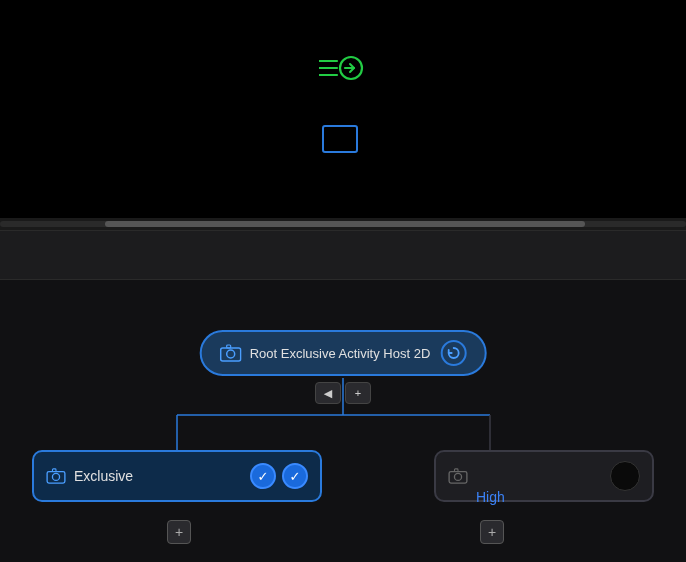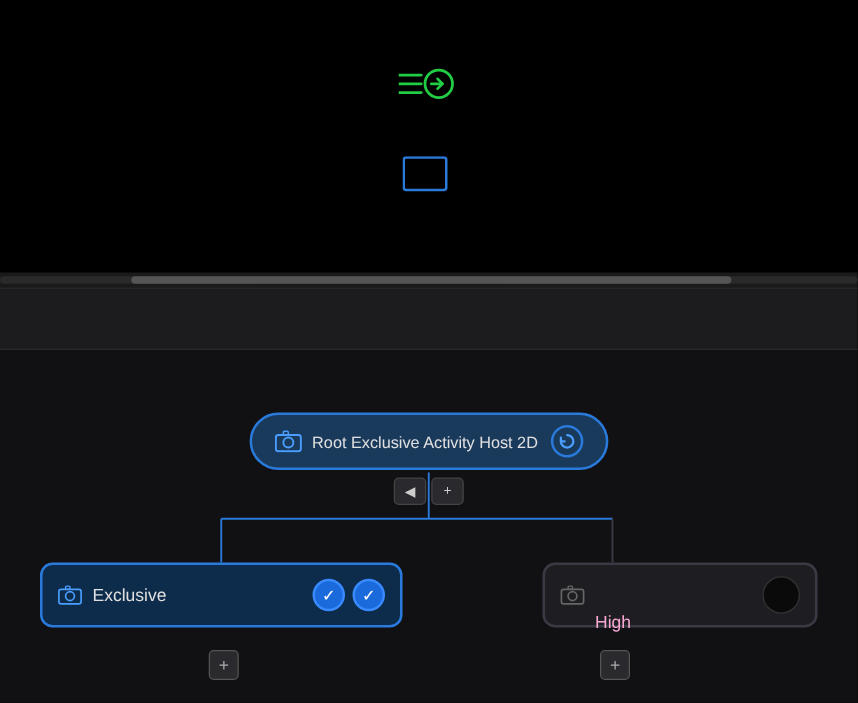--- a/index.html
+++ b/index.html
@@ -193,21 +193,21 @@
 
     
     .high-node {
       right: 32px;
       width: 220px;
       background: #1e1e22;
       border: 2px solid #3a3a44;
     }
 
     .high-node .child-node-label {
-      color: #f9a8d4;
+      color: #3b82f6;
       margin-top: 42px;
     }
 
     
     .check-circle-blue {
       width: 26px;
       height: 26px;
       border-radius: 50%;
       background: #1a6adc;
       border: 2px solid #3a8aff;

